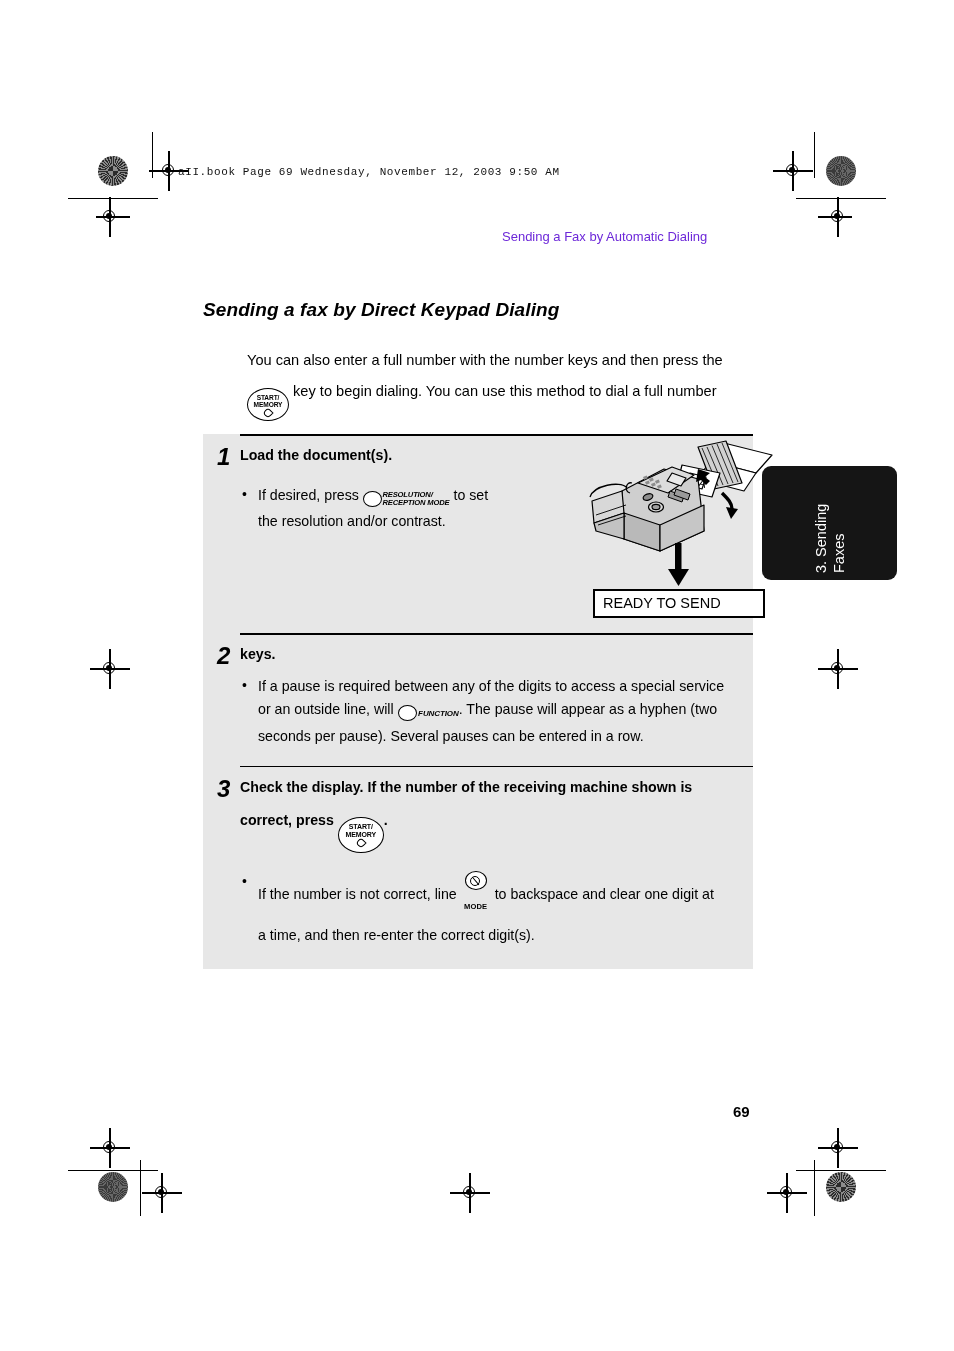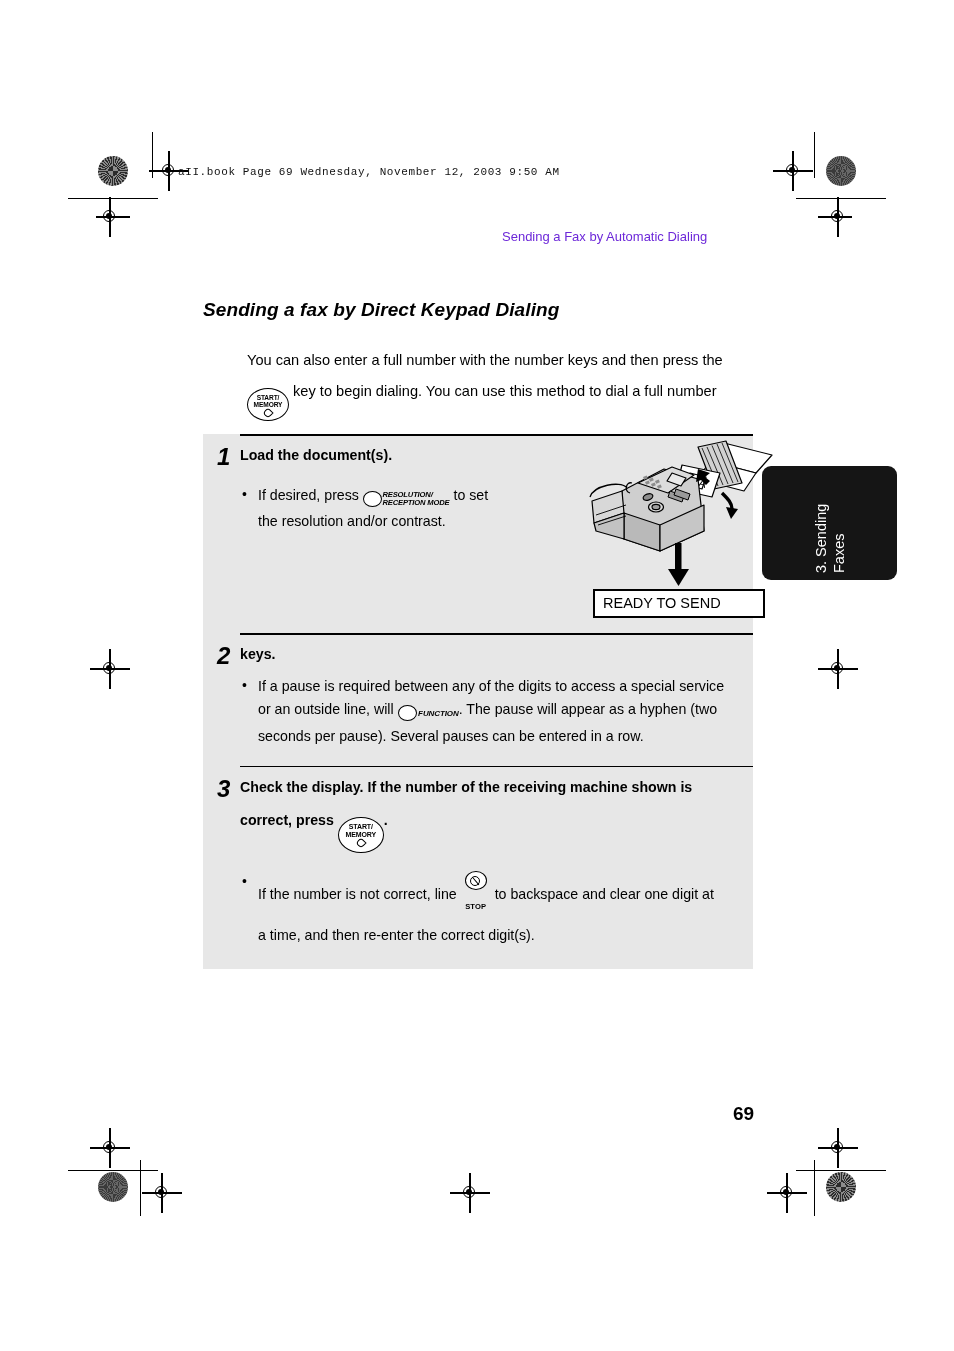--- a/index.html
+++ b/index.html
@@ -333,21 +333,21 @@
     color: #fff;
     font-size: 14.5px;
     line-height: 18px;
     text-align: left;
     width: 100px;
   }
   .side-tab .txt span { display: block; }
 
   .page-num {
     position: absolute;
-    font-size: 19px;
+    font-size: 15px;
     font-weight: bold;
   }
 </style>
 </head>
 <body>
 
 <div id="page">
 
   <div class="halftone" style="left:98px; top:156px;"></div>
   <div class="rule" style="left:152px; top:132px; width:1.4px; height:46px;"></div>
@@ -598,21 +598,21 @@
           <div class="gap-md"></div>
           <ul class="bullets">
             <li>
               <div style="line-height:34px;">
                 <span>If the number is not correct, line</span>
                 <span class="key-stop">
                   <span class="outer">
                     <span class="inner"></span>
                     <span class="slash"></span>
                   </span>
-                  <span class="cap">STOP</span>
+                  <span class="cap">MODE</span>
                 </span>
                 <span>to backspace and clear one digit at</span>
               </div>
               <div>a time, and then re-enter the correct digit(s).</div>
             </li>
           </ul>
         </div>
       </div>
       <div style="height:22px;"></div>
     </div>

